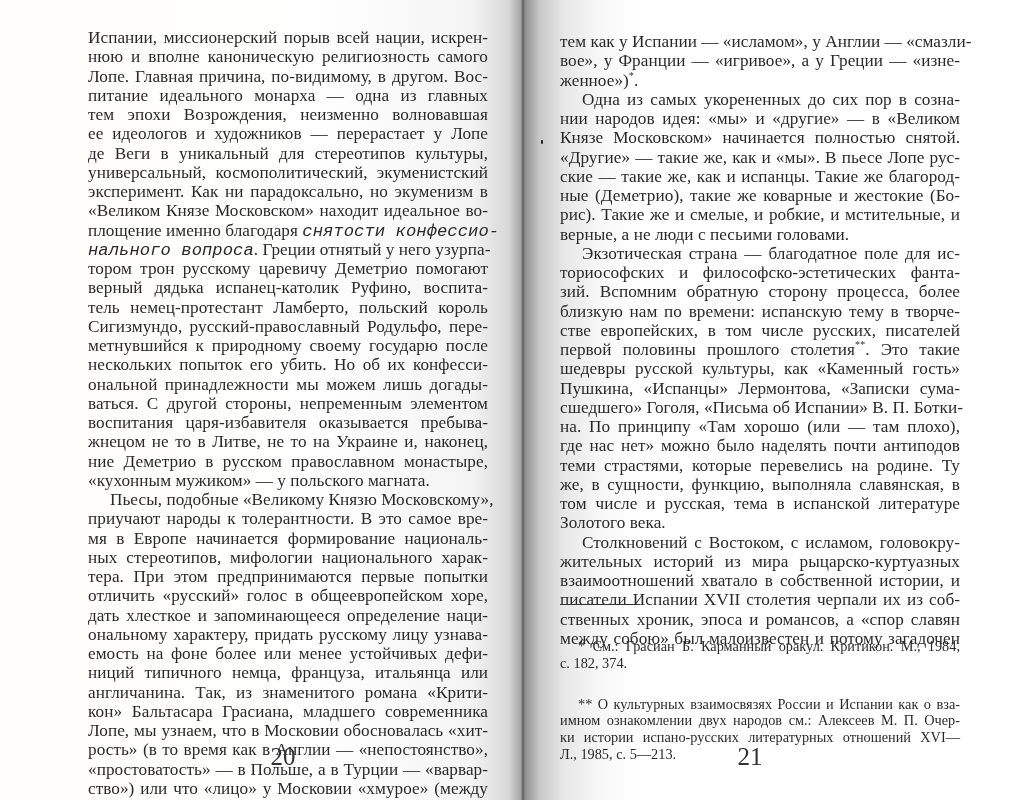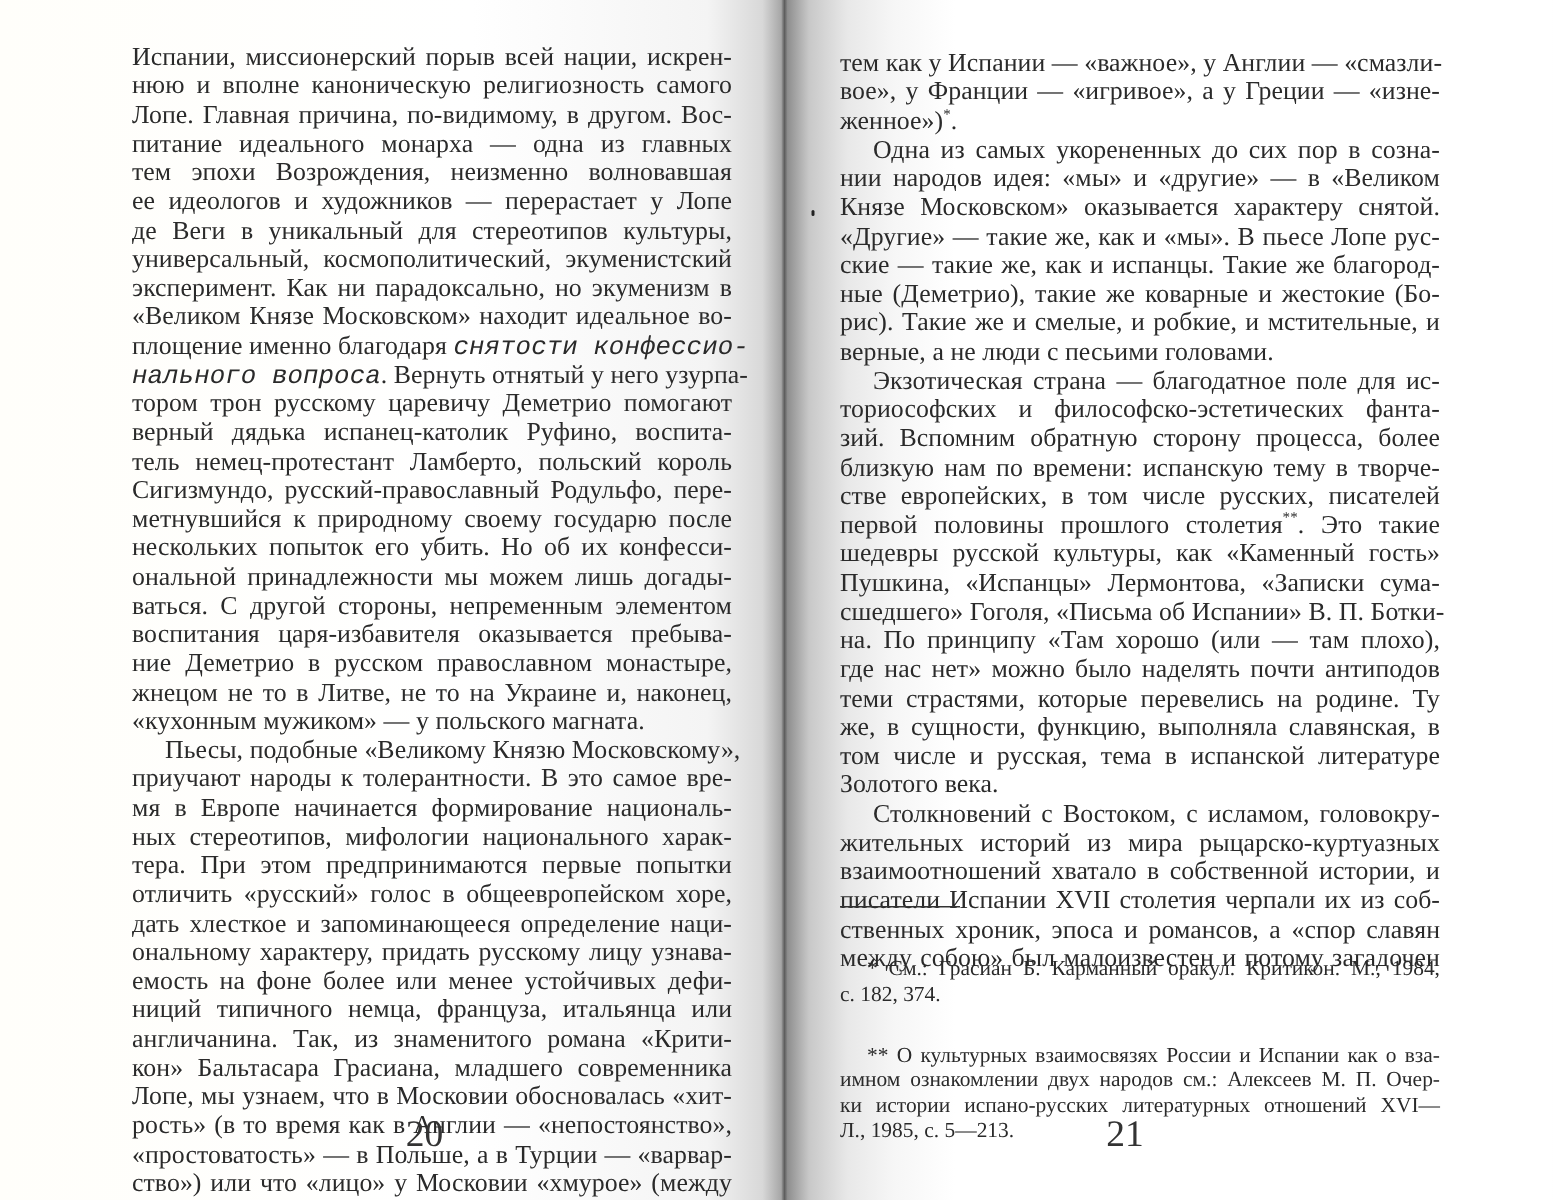--- a/index.html
+++ b/index.html
@@ -66,32 +66,32 @@
         <span class="line"><span>нюю и вполне каноническую религиозность самого</span></span>
         <span class="line"><span>Лопе. Главная причина, по-видимому, в другом. Вос-</span></span>
         <span class="line"><span>питание идеального монарха — одна из главных</span></span>
         <span class="line"><span>тем эпохи Возрождения, неизменно волновавшая</span></span>
         <span class="line"><span>ее идеологов и художников — перерастает у Лопе</span></span>
         <span class="line"><span>де Веги в уникальный для стереотипов культуры,</span></span>
         <span class="line"><span>универсальный, космополитический, экуменистский</span></span>
         <span class="line"><span>эксперимент. Как ни парадоксально, но экуменизм в</span></span>
         <span class="line"><span>«Великом Князе Московском» находит идеальное во-</span></span>
         <span class="line"><span>площение именно благодаря </span><em>снятости конфессио-</em></span>
-        <span class="line"><em>нального вопроса</em><span>. Вернуть отнятый у него узурпа-</span></span>
+        <span class="line"><em>нального вопроса</em><span>. Греции отнятый у него узурпа-</span></span>
         <span class="line"><span>тором трон русскому царевичу Деметрио помогают</span></span>
         <span class="line"><span>верный дядька испанец-католик Руфино, воспита-</span></span>
         <span class="line"><span>тель немец-протестант Ламберто, польский король</span></span>
         <span class="line"><span>Сигизмундо, русский-православный Родульфо, пере-</span></span>
         <span class="line"><span>метнувшийся к природному своему государю после</span></span>
         <span class="line"><span>нескольких попыток его убить. Но об их конфесси-</span></span>
         <span class="line"><span>ональной принадлежности мы можем лишь догады-</span></span>
         <span class="line"><span>ваться. С другой стороны, непременным элементом</span></span>
         <span class="line"><span>воспитания царя-избавителя оказывается пребыва-</span></span>
+        <span class="line"><span>жнецом не то в Литве, не то на Украине и, наконец,</span></span>
         <span class="line"><span>ние Деметрио в русском православном монастыре,</span></span>
-        <span class="line"><span>жнецом не то в Литве, не то на Украине и, наконец,</span></span>
         <span class="line last"><span>«кухонным мужиком» — у польского магната.</span></span>
         <span class="line indent"><span>Пьесы, подобные «Великому Князю Московскому»,</span></span>
         <span class="line"><span>приучают народы к толерантности. В это самое вре-</span></span>
         <span class="line"><span>мя в Европе начинается формирование националь-</span></span>
         <span class="line"><span>ных стереотипов, мифологии национального харак-</span></span>
         <span class="line"><span>тера. При этом предпринимаются первые попытки</span></span>
         <span class="line"><span>отличить «русский» голос в общеевропейском хоре,</span></span>
         <span class="line"><span>дать хлесткое и запоминающееся определение наци-</span></span>
         <span class="line"><span>ональному характеру, придать русскому лицу узнава-</span></span>
         <span class="line"><span>емость на фоне более или менее устойчивых дефи-</span></span>
@@ -102,26 +102,26 @@
         <span class="line"><span>рость» (в то время как в Англии — «непостоянство»,</span></span>
         <span class="line"><span>«простоватость» — в Польше, а в Турции — «варвар-</span></span>
         <span class="line"><span>ство») или что «лицо» у Московии «хмурое» (между</span></span>
       </div>
     <div class="page-number pn-left">20</div>
   </div>
   <div class="page page-right"></div>
   <div class="gutter-line"></div>
   <div class="stray-mark"></div>
   <div class="text-block right-text" id="right-text">
-      <span class="line"><span>тем как у Испании — «важное», у Англии — «смазли-</span></span>
+      <span class="line"><span>тем как у Испании — «исламом», у Англии — «смазли-</span></span>
       <span class="line"><span>вое», у Франции — «игривое», а у Греции — «изне-</span></span>
       <span class="line last"><span>женное»)</span><span class="sup">*</span><span>.</span></span>
       <span class="line indent"><span>Одна из самых укорененных до сих пор в созна-</span></span>
       <span class="line"><span>нии народов идея: «мы» и «другие» — в «Великом</span></span>
-      <span class="line"><span>Князе Московском» оказывается характеру снятой.</span></span>
+      <span class="line"><span>Князе Московском» начинается полностью снятой.</span></span>
       <span class="line"><span>«Другие» — такие же, как и «мы». В пьесе Лопе рус-</span></span>
       <span class="line"><span>ские — такие же, как и испанцы. Такие же благород-</span></span>
       <span class="line"><span>ные (Деметрио), такие же коварные и жестокие (Бо-</span></span>
       <span class="line"><span>рис). Такие же и смелые, и робкие, и мстительные, и</span></span>
       <span class="line last"><span>верные, а не люди с песьими головами.</span></span>
       <span class="line indent"><span>Экзотическая страна — благодатное поле для ис-</span></span>
       <span class="line"><span>ториософских и философско-эстетических фанта-</span></span>
       <span class="line"><span>зий. Вспомним обратную сторону процесса, более</span></span>
       <span class="line"><span>близкую нам по времени: испанскую тему в творче-</span></span>
       <span class="line"><span>стве европейских, в том числе русских, писателей</span></span>

